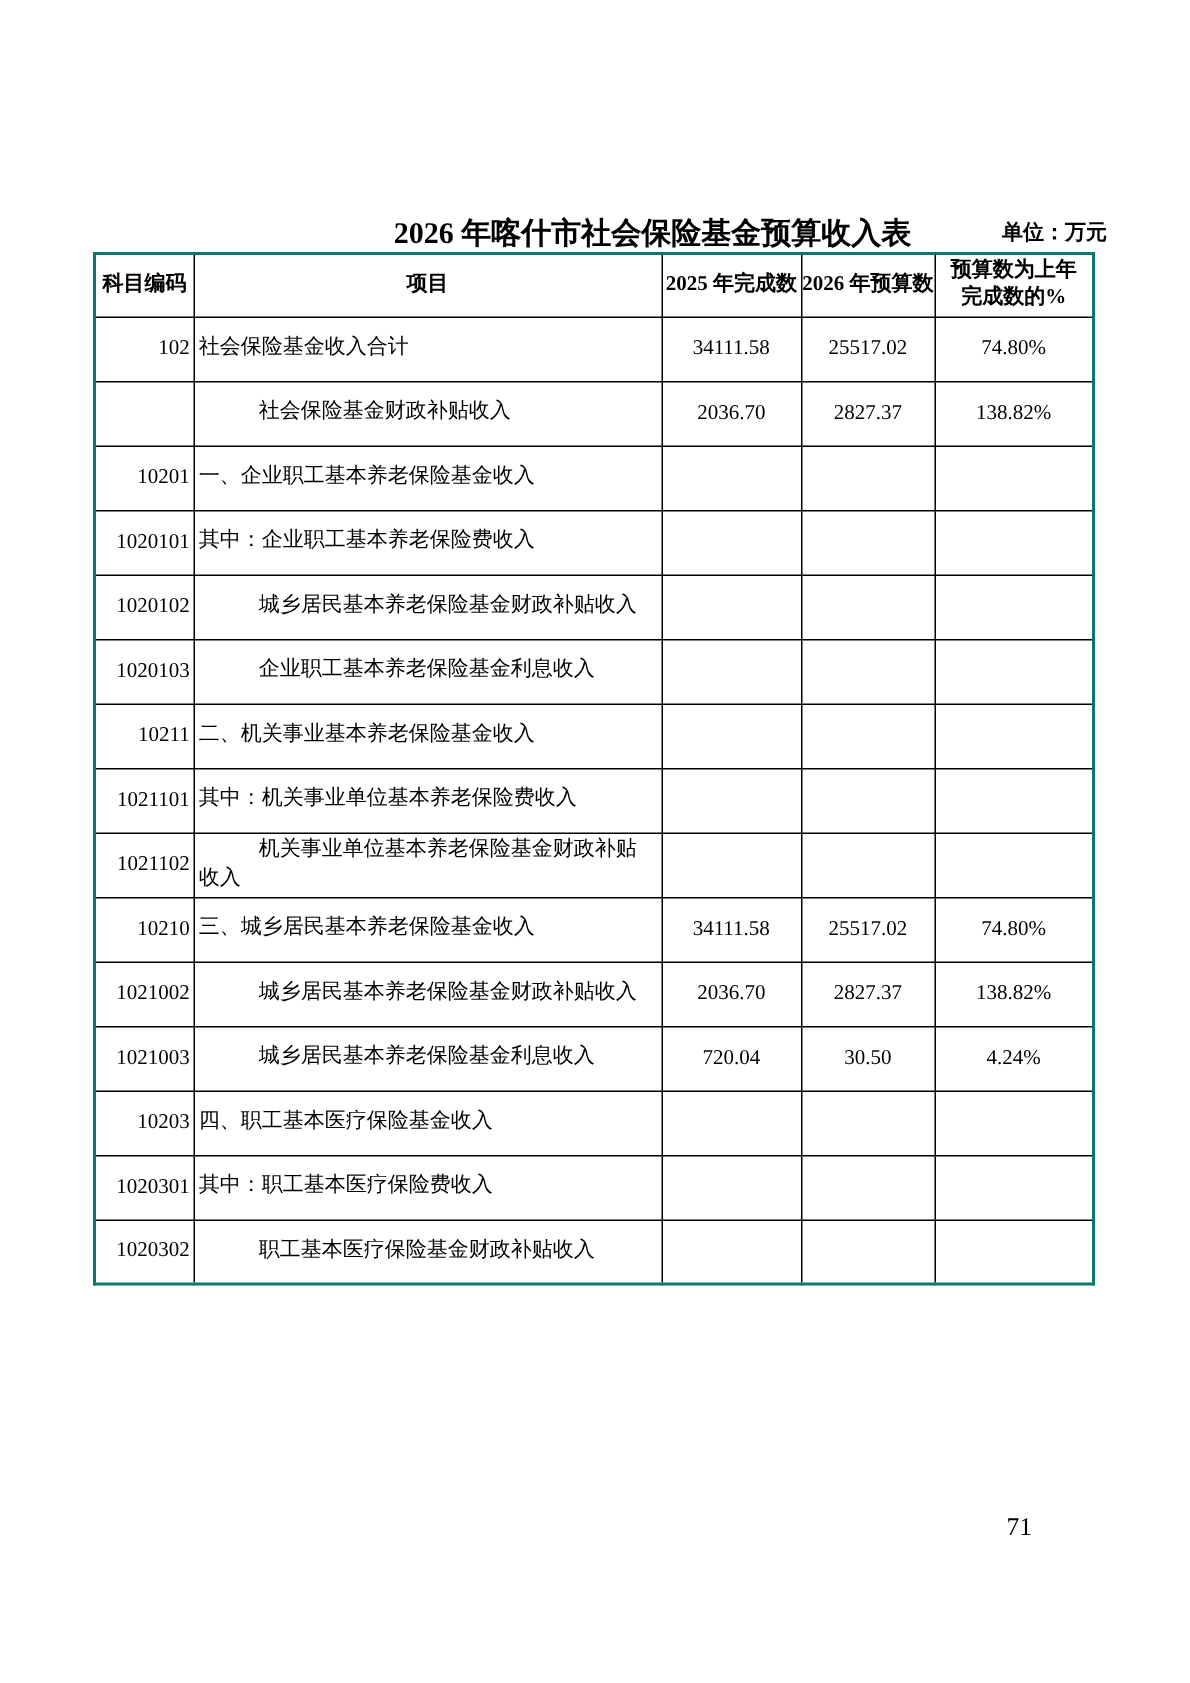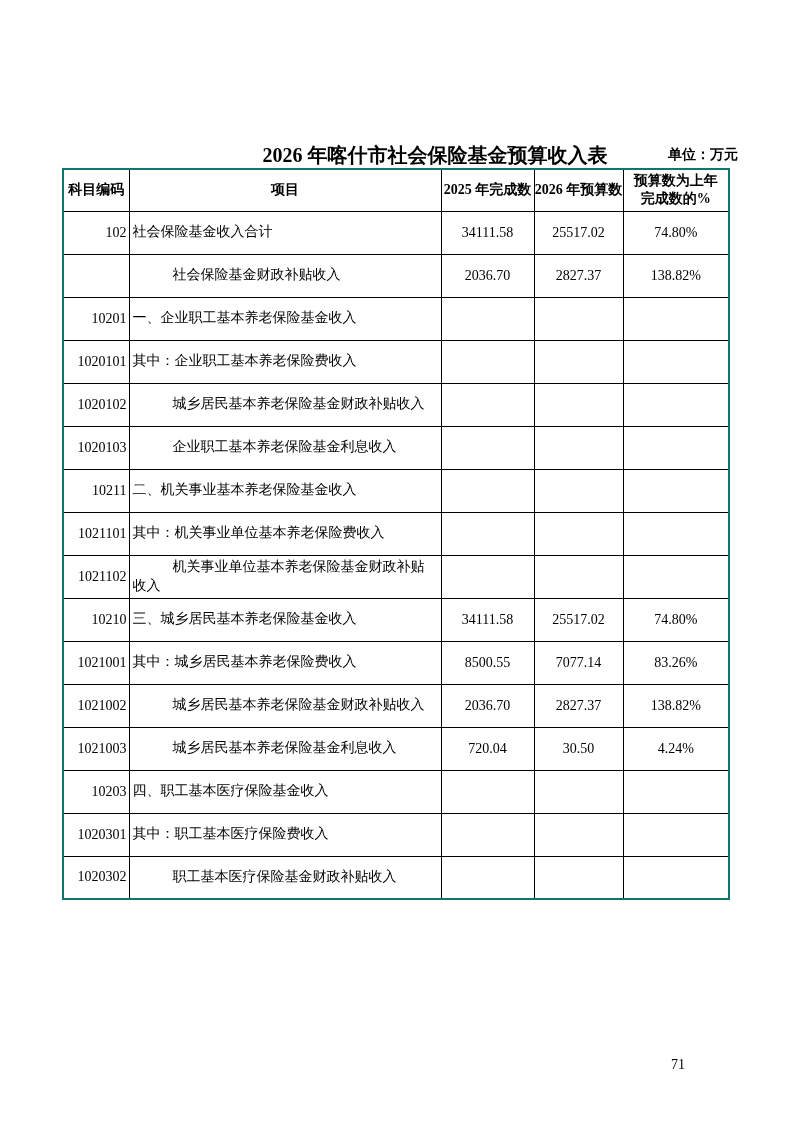--- a/index.html
+++ b/index.html
@@ -63,23 +63,23 @@
   }
   td.col-item {
     text-align: left;
     padding: 0 3px;
     line-height: 1.35;
   }
   td.col-item.indent { text-indent: 40px; }
   td.col-num { text-align: center; }
   .page-number {
     position: absolute;
-    top: 1057px;
+    top: 1008px;
     left: 671px;
-    font-size: 14px;
+    font-size: 17px;
   }
 </style>
 </head>
 <body>
 
 <div class="page">
 
   <div class="doc-title">2026 年喀什市社会保险基金预算收入表</div>
 
   <div class="unit-note">单位：万元</div>
@@ -169,27 +169,20 @@
           <td class="col-num"></td>
         </tr>
         <tr>
           <td class="col-code">10210</td>
           <td class="col-item">三、城乡居民基本养老保险基金收入</td>
           <td class="col-num">34111.58</td>
           <td class="col-num">25517.02</td>
           <td class="col-num">74.80%</td>
         </tr>
         <tr>
-          <td class="col-code">1021001</td>
-          <td class="col-item">其中：城乡居民基本养老保险费收入</td>
-          <td class="col-num">8500.55</td>
-          <td class="col-num">7077.14</td>
-          <td class="col-num">83.26%</td>
-        </tr>
-        <tr>
           <td class="col-code">1021002</td>
           <td class="col-item indent">城乡居民基本养老保险基金财政补贴收入</td>
           <td class="col-num">2036.70</td>
           <td class="col-num">2827.37</td>
           <td class="col-num">138.82%</td>
         </tr>
         <tr>
           <td class="col-code">1021003</td>
           <td class="col-item indent">城乡居民基本养老保险基金利息收入</td>
           <td class="col-num">720.04</td>

